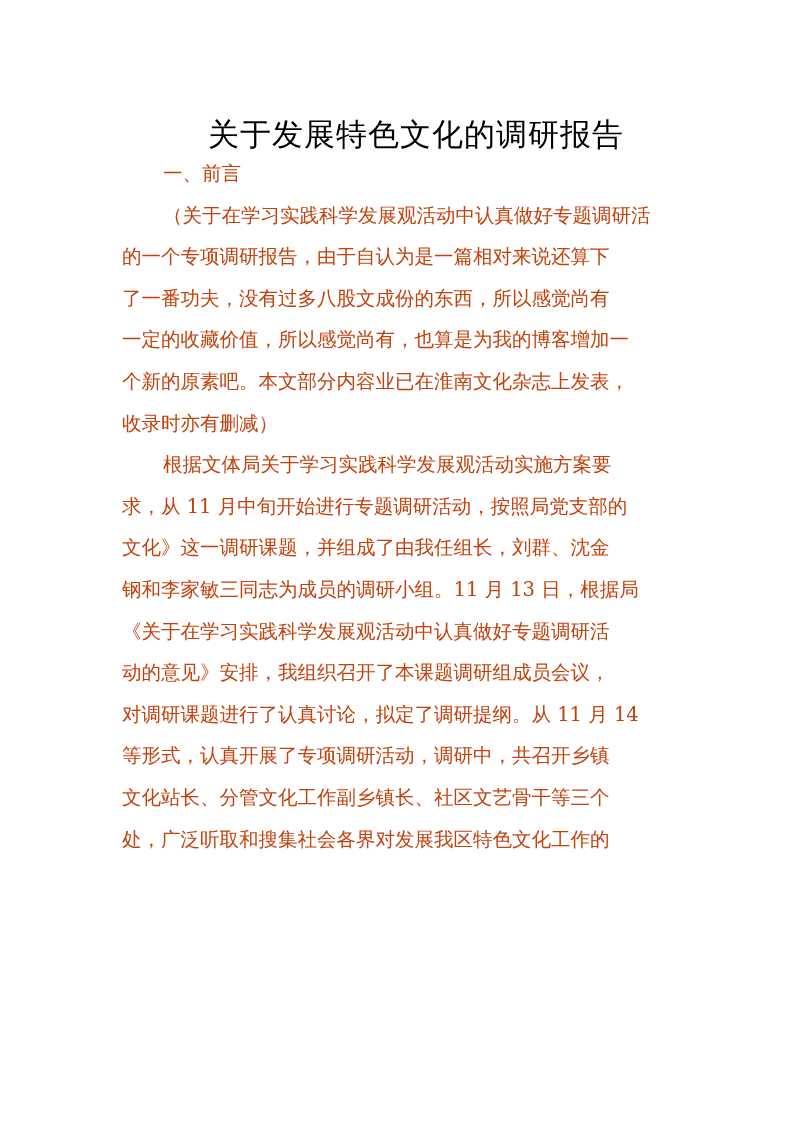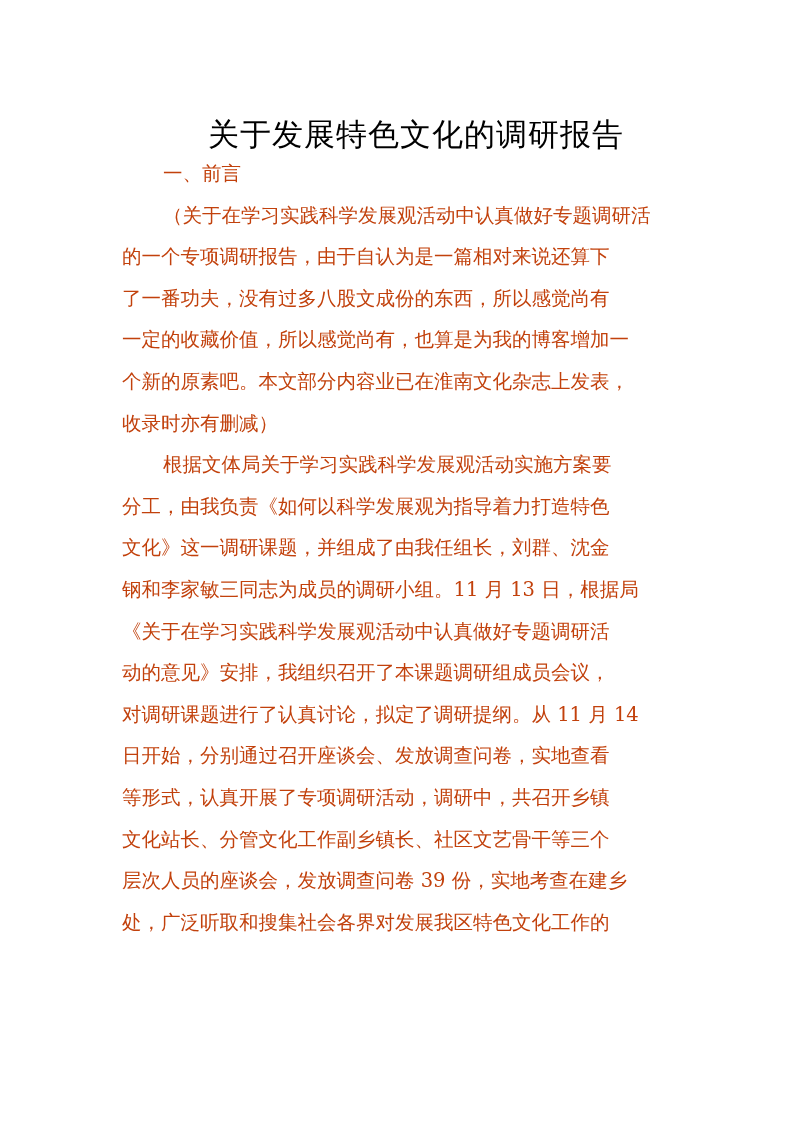--- a/index.html
+++ b/index.html
@@ -68,26 +68,24 @@
       <span class="line indent">（关于在学习实践科学发展观活动中认真做好专题调研活</span>
       <span class="line">的一个专项调研报告，由于自认为是一篇相对来说还算下</span>
       <span class="line">了一番功夫，没有过多八股文成份的东西，所以感觉尚有</span>
       <span class="line">一定的收藏价值，所以感觉尚有，也算是为我的博客增加一</span>
       <span class="line">个新的原素吧。本文部分内容业已在淮南文化杂志上发表，</span>
       <span class="line">收录时亦有删减）</span>
     </div>
 
     <div>
       <span class="line indent">根据文体局关于学习实践科学发展观活动实施方案要</span>
-      <span class="line">分工，由我负责《如何以科学发展观为指导着力打造特色</span>
+      <span class="line">求，从 11 月中旬开始进行专题调研活动，按照局党支部的</span>
       <span class="line">文化》这一调研课题，并组成了由我任组长，刘群、沈金</span>
       <span class="line">钢和李家敏三同志为成员的调研小组。11 月 13 日，根据局</span>
       <span class="line">《关于在学习实践科学发展观活动中认真做好专题调研活</span>
       <span class="line">动的意见》安排，我组织召开了本课题调研组成员会议，</span>
       <span class="line">对调研课题进行了认真讨论，拟定了调研提纲。从 11 月 14</span>
-      <span class="line">日开始，分别通过召开座谈会、发放调查问卷，实地查看</span>
       <span class="line">等形式，认真开展了专项调研活动，调研中，共召开乡镇</span>
       <span class="line">文化站长、分管文化工作副乡镇长、社区文艺骨干等三个</span>
-      <span class="line">层次人员的座谈会，发放调查问卷 39 份，实地考查在建乡</span>
       <span class="line">处，广泛听取和搜集社会各界对发展我区特色文化工作的</span>
     </div>
   </div>
 </div>
 
 </body></html>

